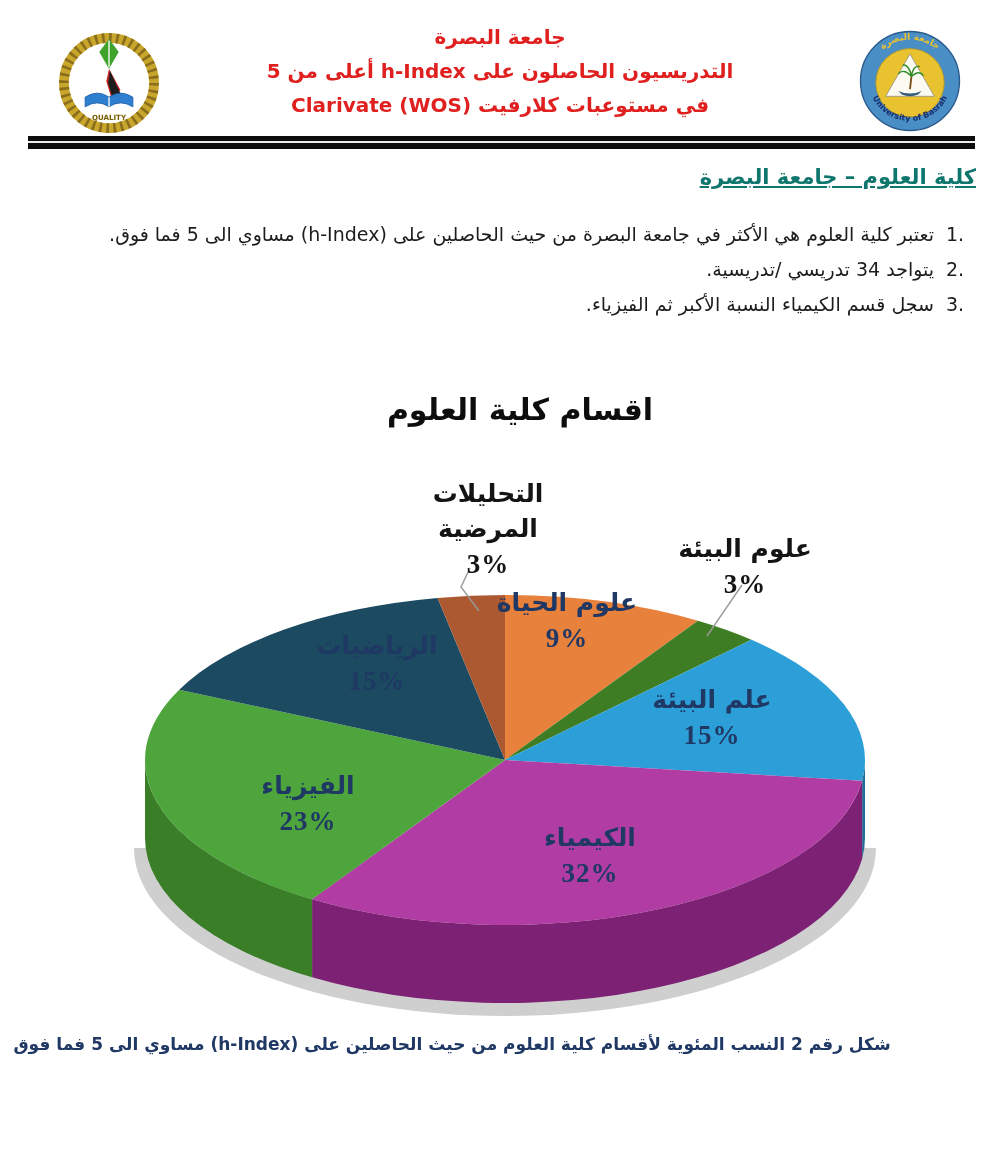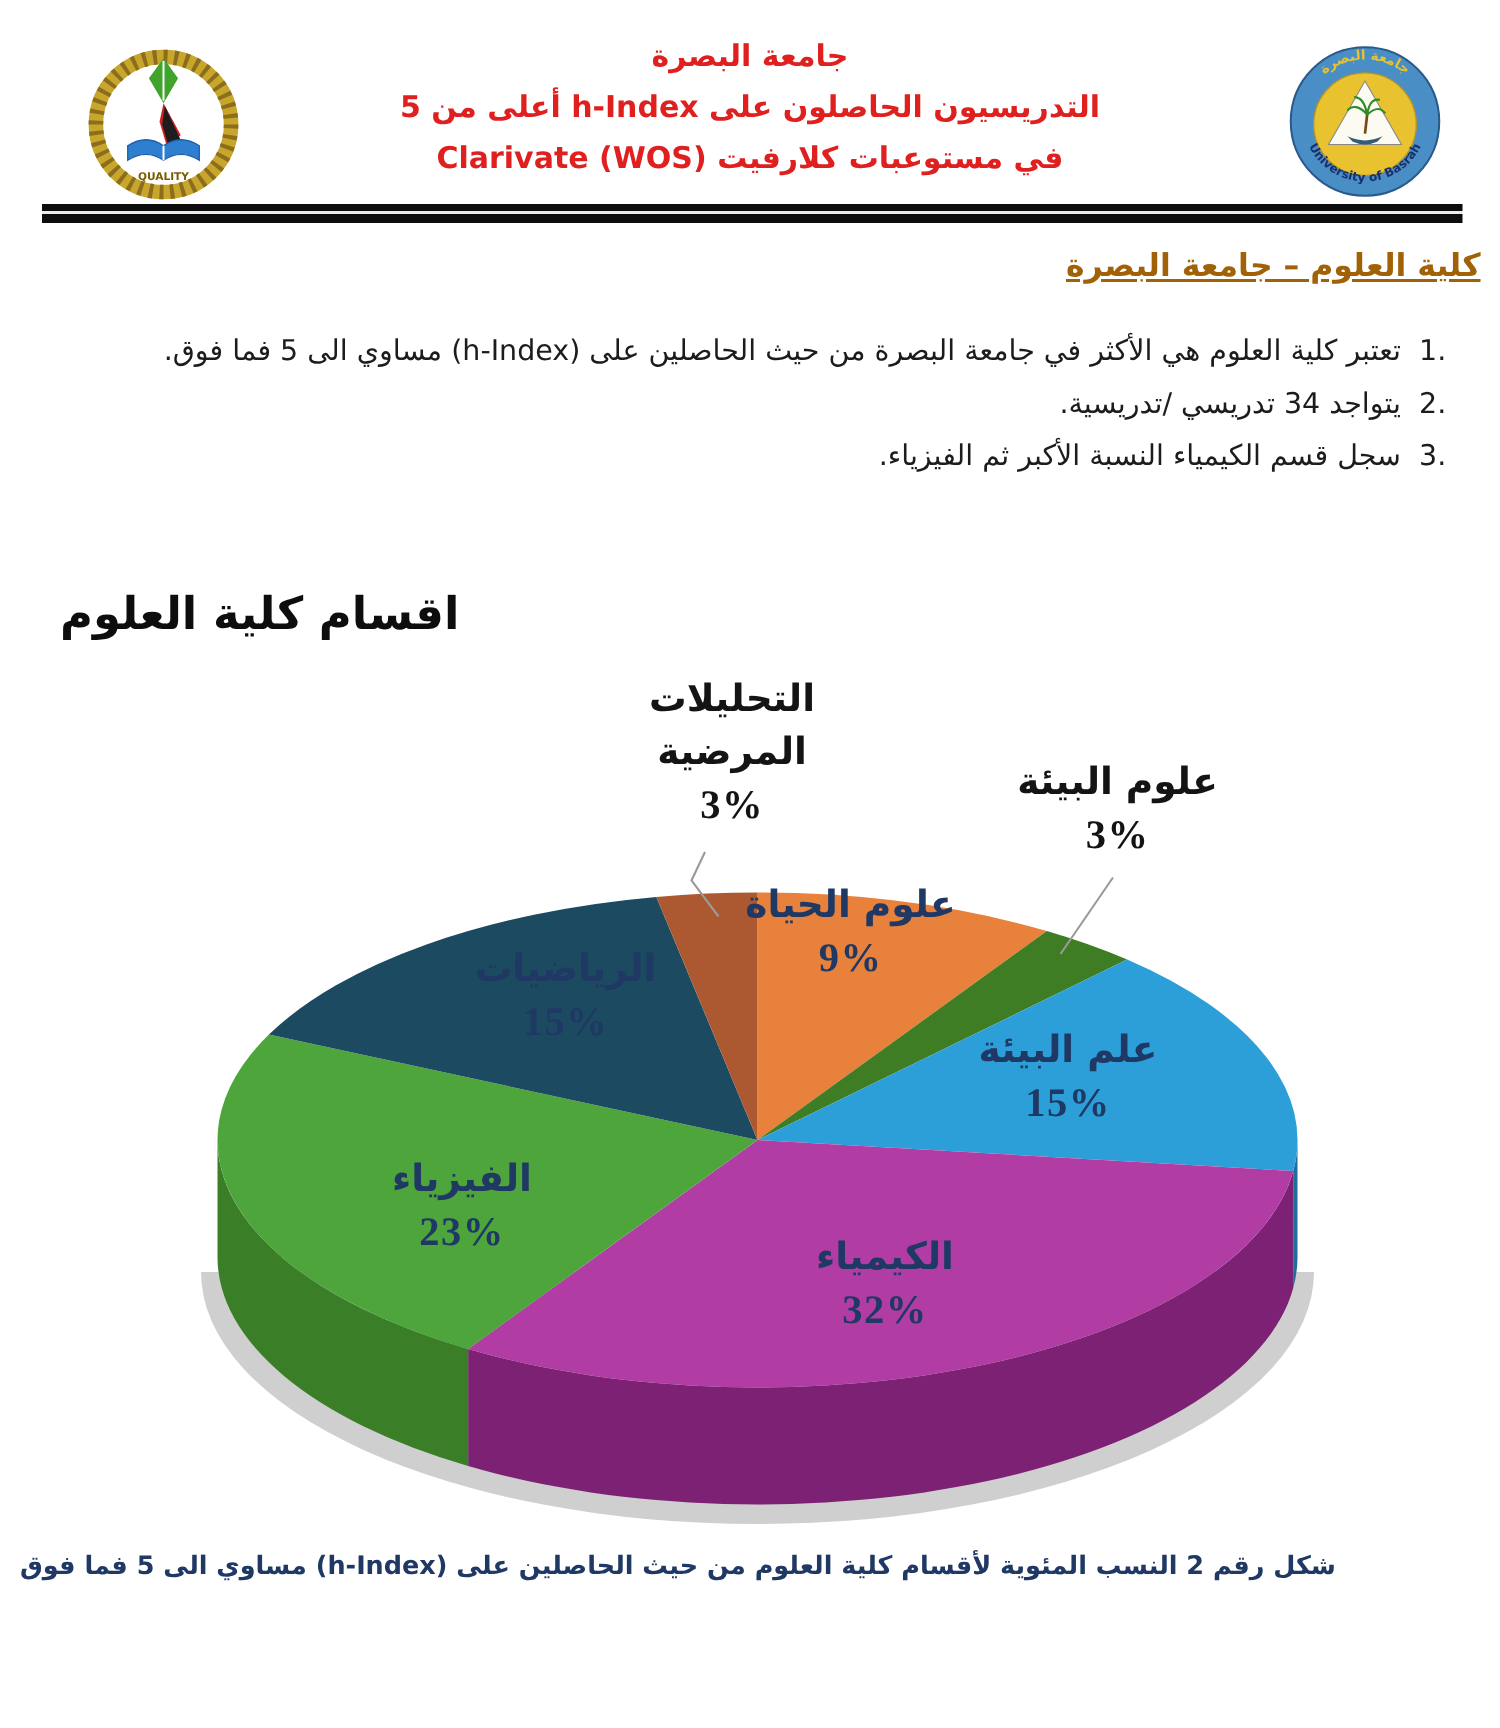--- a/index.html
+++ b/index.html
@@ -11,41 +11,41 @@
   .hdr-text{
     position:absolute;top:20px;left:190px;width:620px;text-align:center;
     direction:rtl;color:#e01f1f;font-weight:bold;font-size:20px;line-height:34px;
   }
   .logo{position:absolute;}
   .divider{
     position:absolute;left:28px;right:25px;top:136px;height:14px;
     background:linear-gradient(to bottom,#0d0d0d 0 5px,#ececec 5px 7px,#0d0d0d 7px 13px,rgba(0,0,0,0) 13px);
   }
   .section-title{
-    position:absolute;top:165px;right:13px;direction:rtl;color:#a16207;
+    position:absolute;top:165px;right:24px;direction:rtl;color:#0f766e;
     font-weight:bold;font-size:21px;text-decoration:underline;
   }
   .list{position:absolute;top:217px;right:30px;left:30px;direction:rtl;}
   .li{display:flex;gap:12px;color:#1c1c1c;font-size:19px;line-height:35px;}
   .li .num{min-width:24px;text-align:left;direction:ltr;unicode-bidi:embed;}
   .chart-title{
-    position:absolute;top:392px;left:40px;width:960px;text-align:left;
+    position:absolute;top:392px;left:40px;width:960px;text-align:center;
     direction:rtl;color:#0d0d0d;font-weight:bold;font-size:30px;
   }
   #pie{position:absolute;top:430px;left:0;width:1000px;height:620px;}
   .slice-label{
     position:absolute;width:200px;text-align:center;direction:rtl;
     color:#1f3864;font-weight:bold;pointer-events:none;
   }
   .slice-label .nm{font-size:25px;line-height:35px;}
   .slice-label .pc{
     font-size:27px;line-height:36px;
     font-family:"Liberation Serif","DejaVu Serif",serif;letter-spacing:1px;
   }
-  .slice-label.outside{color:#141414;}
+  .slice-label.outside{color:#141414;margin-top:28px;}
   .caption{
     position:absolute;top:1034px;left:0;width:904px;text-align:center;direction:rtl;
     color:#1f3864;font-weight:600;font-size:17px;
   }
 </style>
 </head>
 <body>
 
 <svg class="logo" style="left:56px;top:28px" width="106" height="110" viewBox="-60 -60 120 120">
   <circle cx="0" cy="0" r="51" fill="#ffffff"></circle>

